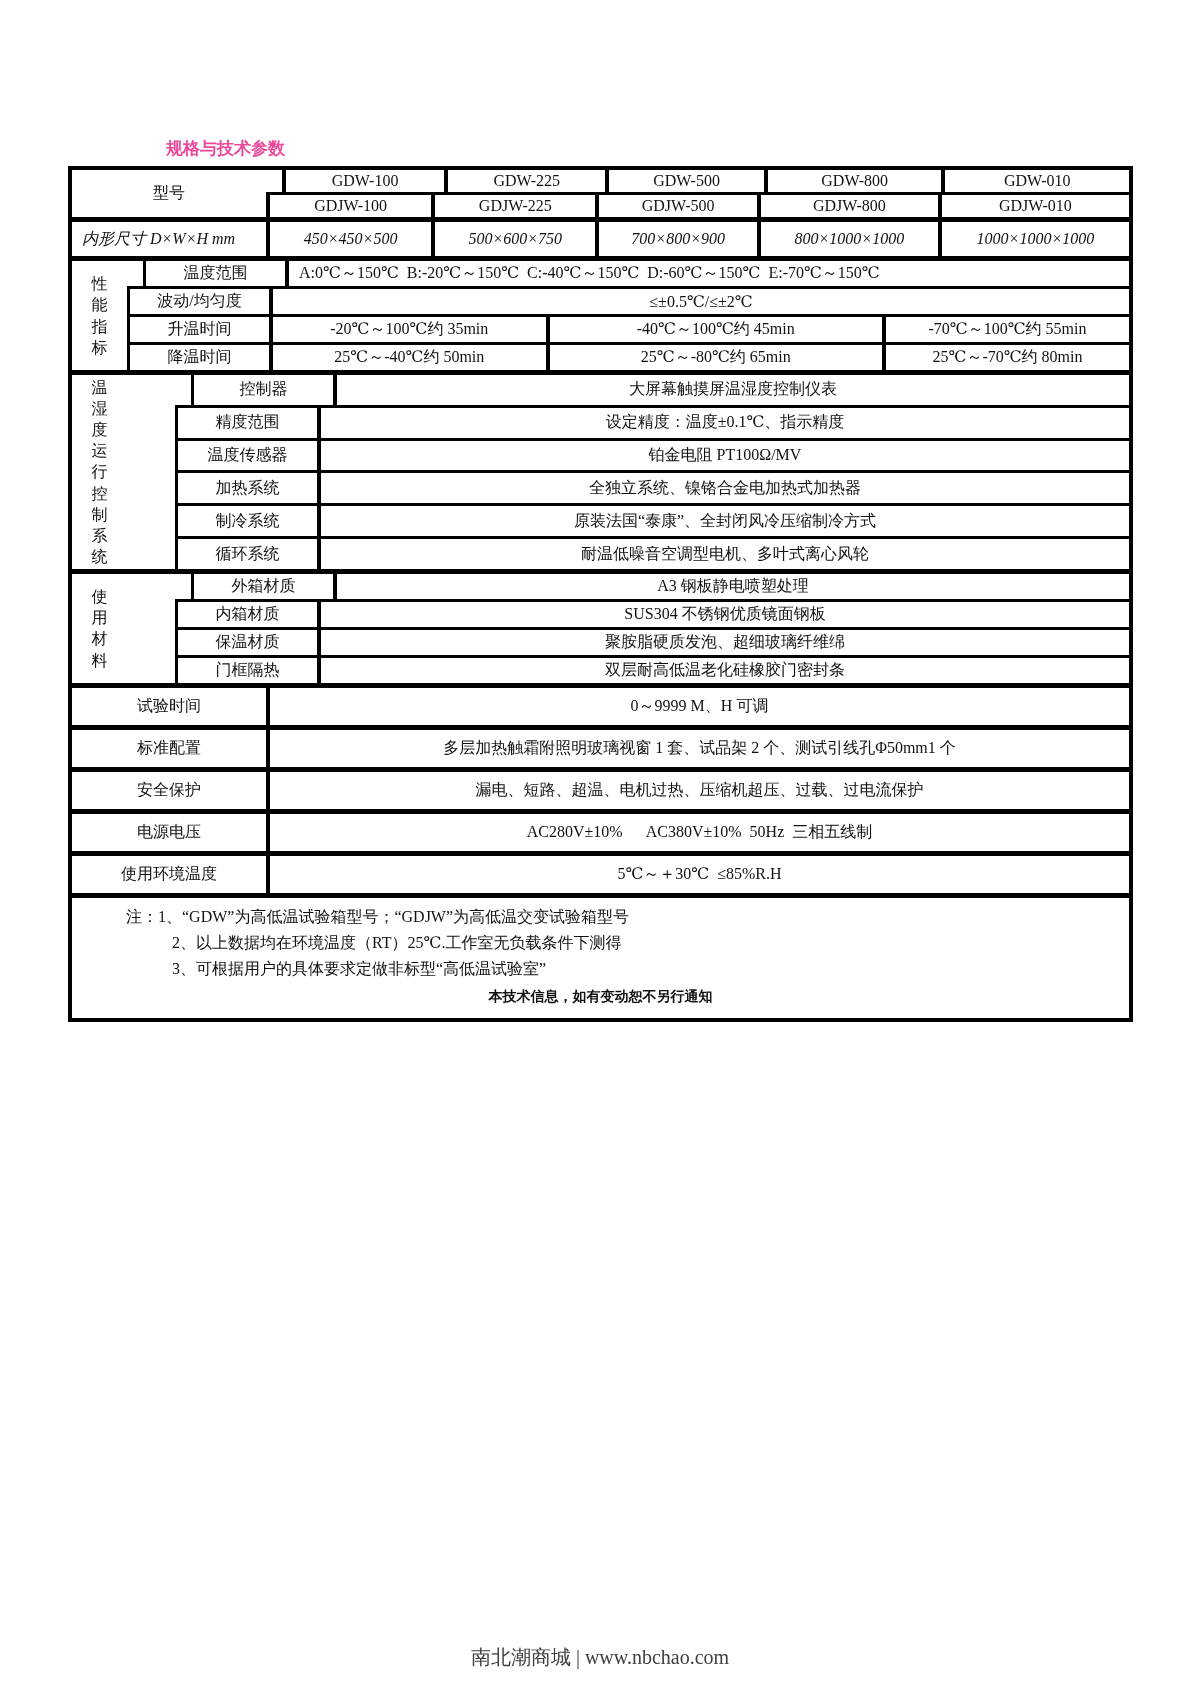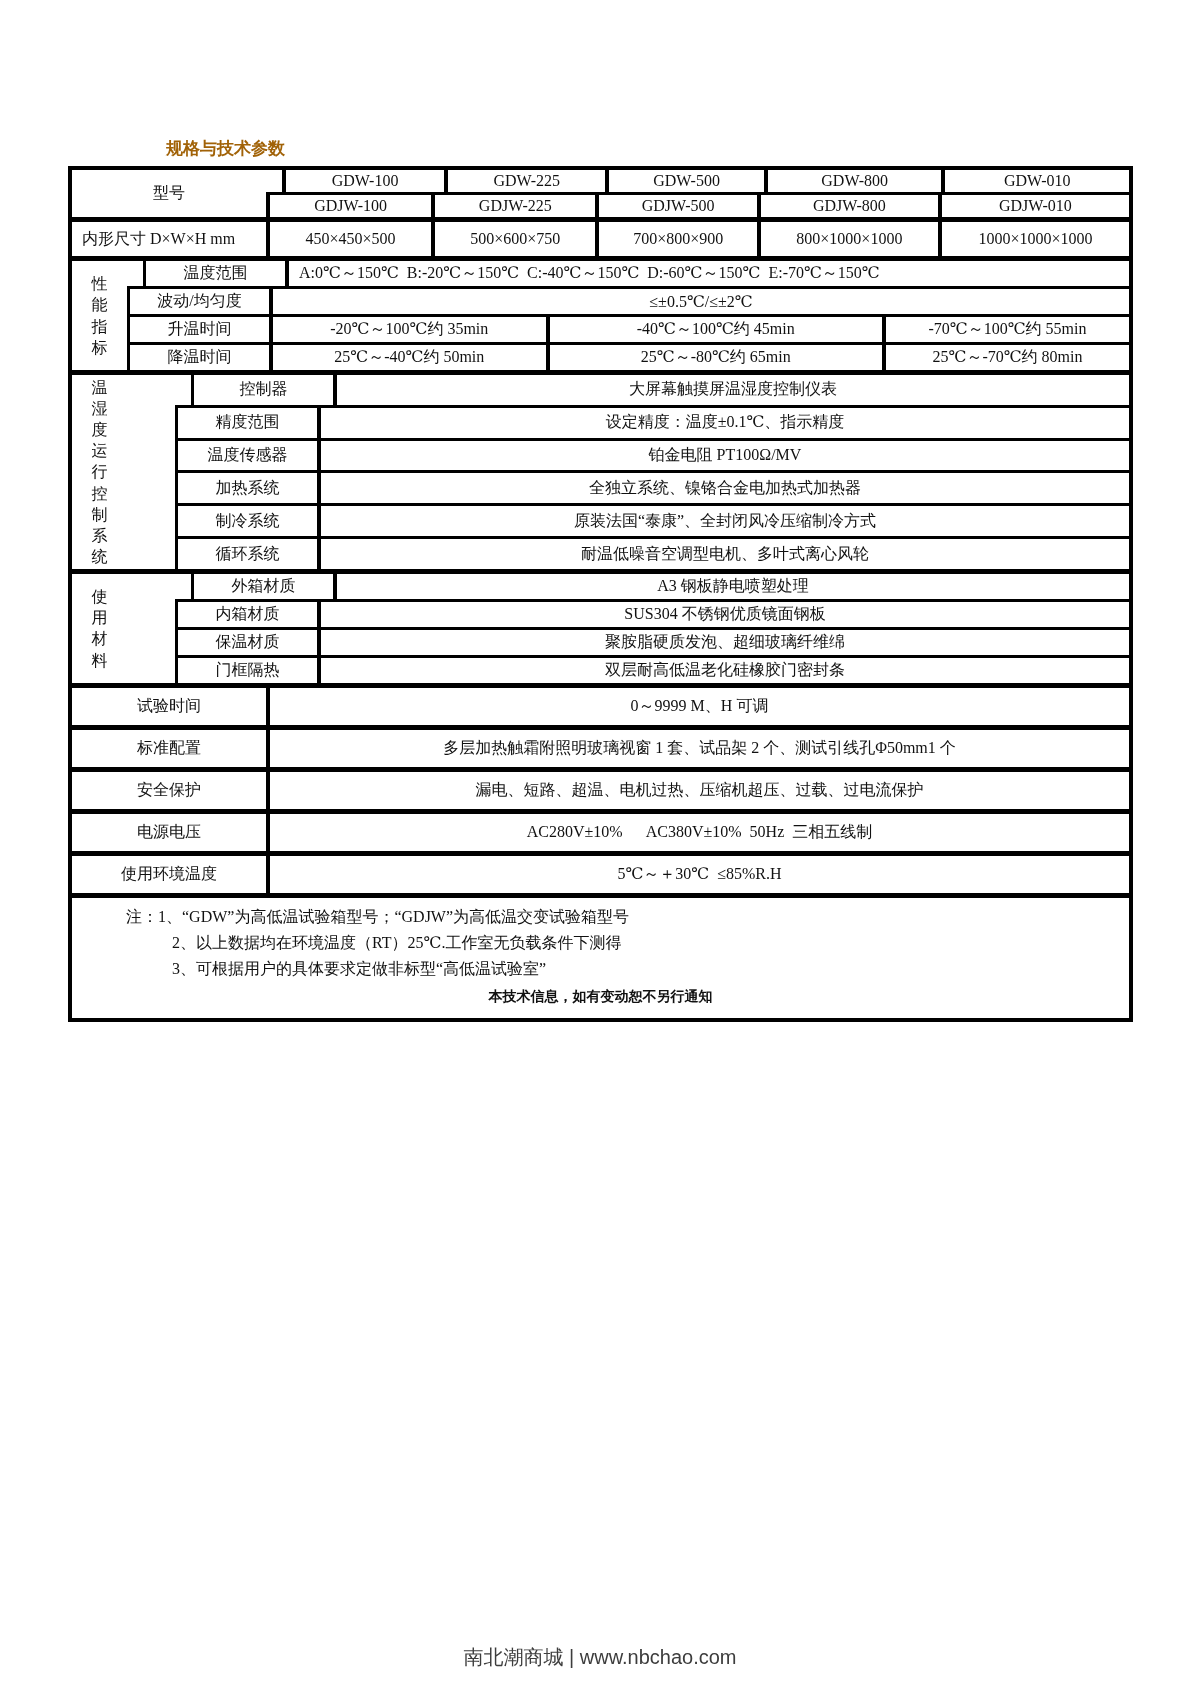--- a/index.html
+++ b/index.html
@@ -6,21 +6,21 @@
   .page {
     position:relative;
     width:1200px; height:1697px;
     background:#ffffff;
     font-family:"Liberation Serif","DejaVu Serif",serif;
     color:#111;
   }
   .doc-title {
     position:absolute; left:166px; top:137px;
     font-family:"Liberation Sans","DejaVu Sans",sans-serif;
-    font-size:17px; font-weight:bold; color:#a16207;
+    font-size:17px; font-weight:bold; color:#ec4899;
   }
   .spec-table {
     position:absolute; left:68px; top:166px; width:1065px;
     border:4px solid #000;
     box-sizing:border-box;
     font-size:16px;
   }
   .row { display:flex; align-items:stretch; border-top:3px solid #000; }
   .row.first { border-top:none; }
   .row.thick { border-top:5px solid #000; }
@@ -32,39 +32,39 @@
   .cell.nol { border-left:none; }
   .label-wide { width:194px; flex:0 0 194px; }
   .side-label { width:55px; flex:0 0 55px; border-left:none; }
   .side-label .vtxt { width:18px; word-break:break-all; line-height:1.32; text-align:center; }
   .inner-label { width:142px; flex:0 0 142px; border-left:3px solid #000; }
   .grow { flex:1 1 0; }
   .left-align { justify-content:flex-start; text-align:left; padding-left:10px; }
   .subcol { flex:1 1 0; display:flex; flex-direction:column; }
   .subrow { display:flex; flex:1 1 0; border-top:3px solid #000; }
   .subrow.first { border-top:none;padding-left:16px; }
-  .h33 { height:33px; } .h34 { height:34px; } .h35 { height:35px; }
+  .h33 { height:33px; } .h34 { height:34px;font-style:italic; } .h35 { height:35px; }
   .h36 { height:36px;margin-left:48px; } .h37 { height:37px; }
   .section-body { flex:1 1 0; display:flex; flex-direction:column;border-radius:29px; }
   
   .c1 { flex:165 1 0; } .c2 { flex:164 1 0; } .c3 { flex:161 1 0; }
   .c4 { flex:182 1 0; } .c5 { flex:193 1 0; }
   
   .t1 { flex:278 1 0; } .t2 { flex:341 1 0; } .t3 { flex:247 1 0; }
   .notes { display:block; padding:6px 10px 8px 10px; }
   .note-line { line-height:26px; white-space:pre-wrap;margin-left:44px; }
   .note-line.indent { padding-left:46px; }
   .note-bold {
     text-align:center; font-weight:bold; line-height:28px;
     font-family:"Liberation Sans","DejaVu Sans",sans-serif; font-size:14px;
   }
   .site-footer {
     position:absolute; left:0; top:1644px; width:1200px;
     text-align:center;
-    font-family:Liberation Sans, sans-serif;
+    font-family:Liberation Serif, serif;
     font-size:20px; color:#3d3d3d;
   }
 </style>
 </head>
 <body>
 
 <div class="page">
 
   <div class="doc-title">规格与技术参数</div>
 

